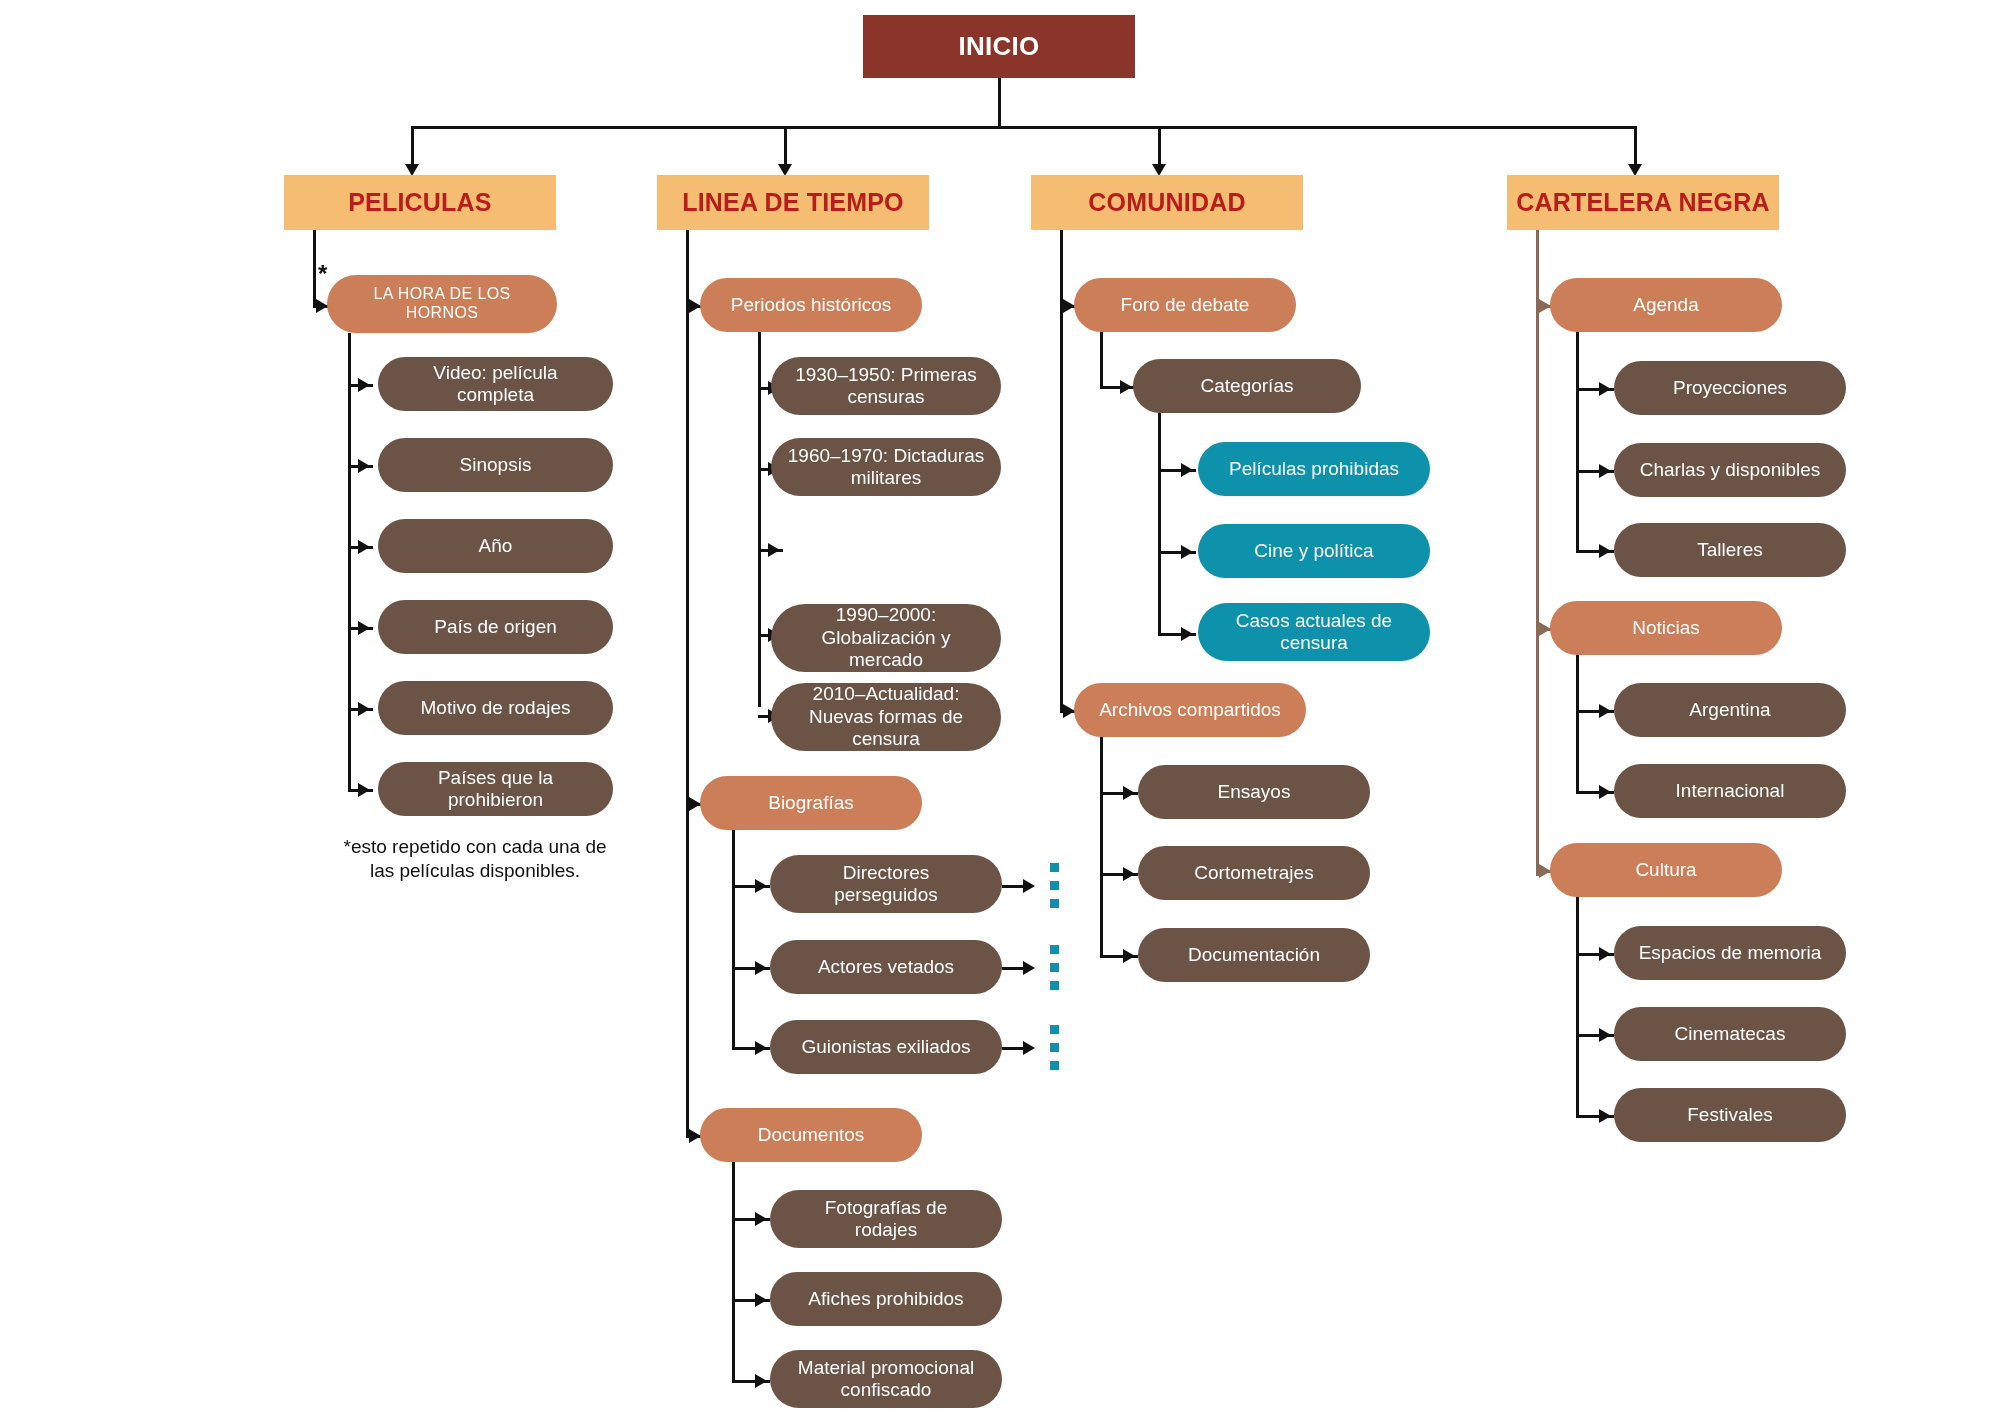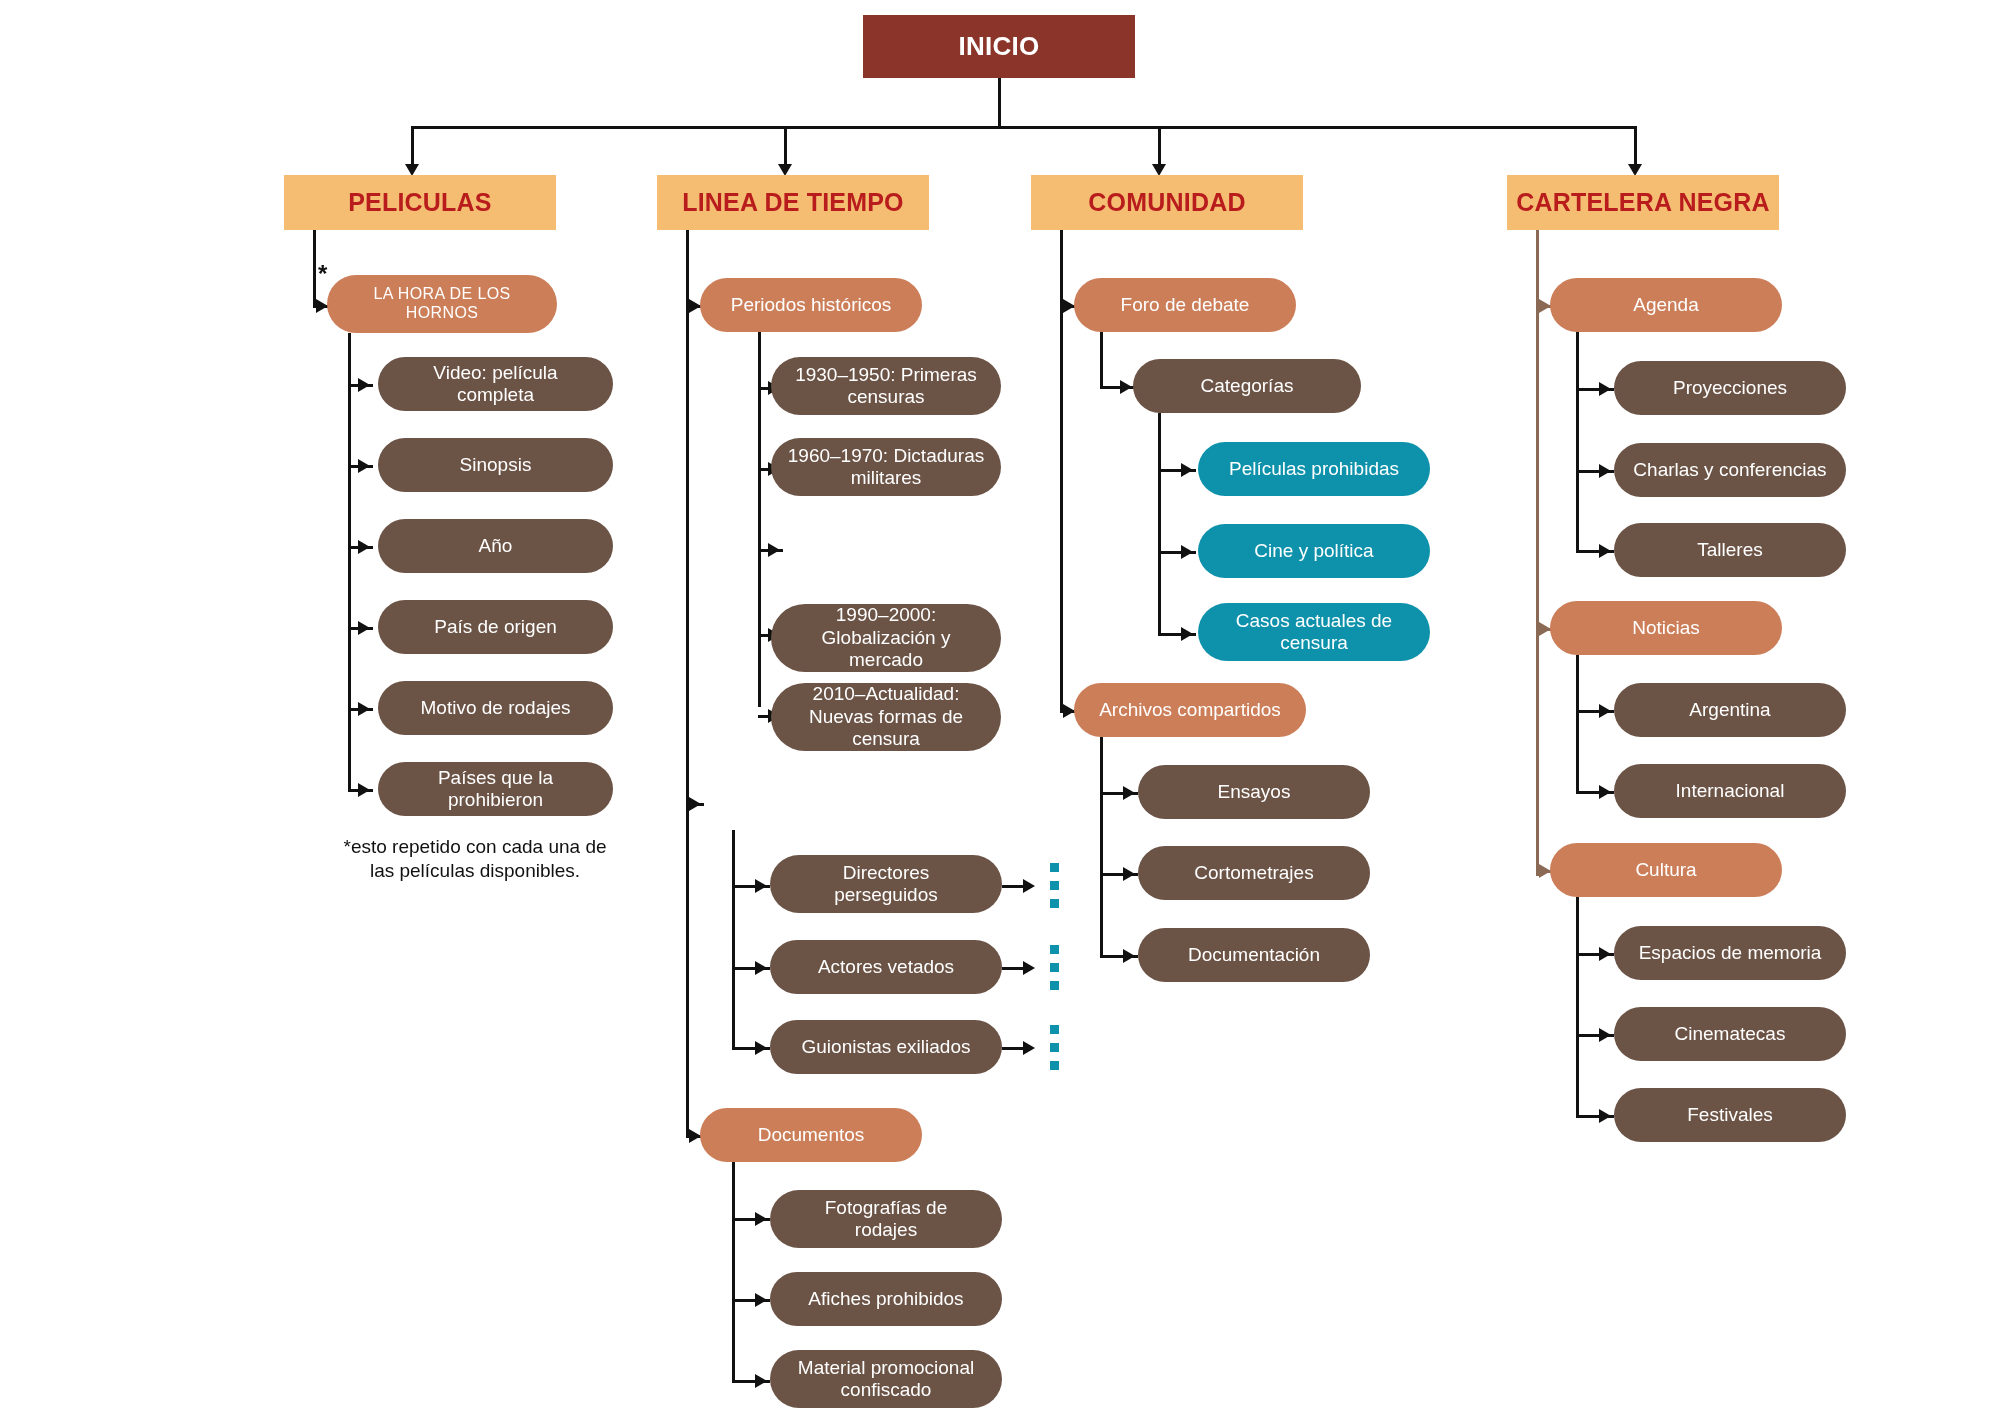--- a/index.html
+++ b/index.html
@@ -178,20 +178,23 @@
   </div>
 
   <div class="ln h" style="left:758px; top:715px; width:25px;"></div>
   <div class="arw right" style="left:768px; top:709px;"></div>
   <div class="node pill lvl3" style="left:771px; top:683px; width:230px; height:68px; padding:0 14px;">
     <span>2010–Actualidad:<br>Nuevas formas de<br>censura</span>
   </div>
 
   <div class="ln h" style="left:686px; top:803px; width:18px;"></div>
   <div class="arw right" style="left:689px; top:797px;"></div>
+  <div class="node pill lvl2" style="left:700px; top:776px; width:222px; height:54px; padding:0 16px;">
+    <span>Biografías</span>
+  </div>
 
   <div class="ln v" style="left:732px; top:830px; height:219px;"></div>
 
   <div class="ln h" style="left:732px; top:885px; width:38px;"></div>
   <div class="arw right" style="left:755px; top:879px;"></div>
   <div class="node pill lvl3" style="left:770px; top:855px; width:232px; height:58px; padding:0 14px;">
     <span>Directores<br>perseguidos</span>
   </div>
   <div class="ln h" style="left:1002px; top:885px; width:30px;"></div>
   <div class="arw right" style="left:1023px; top:879px;"></div>
@@ -326,21 +329,21 @@
 
   <div class="ln h" style="left:1576px; top:388px; width:38px;"></div>
   <div class="arw right" style="left:1599px; top:382px;"></div>
   <div class="node pill lvl3" style="left:1614px; top:361px; width:232px; height:54px; padding:0 14px;">
     <span>Proyecciones</span>
   </div>
 
   <div class="ln h" style="left:1576px; top:470px; width:38px;"></div>
   <div class="arw right" style="left:1599px; top:464px;"></div>
   <div class="node pill lvl3" style="left:1614px; top:443px; width:232px; height:54px; padding:0 14px;">
-    <span>Charlas y conferencias</span>
+    <span>Charlas y disponibles</span>
   </div>
 
   <div class="ln h" style="left:1576px; top:550px; width:38px;"></div>
   <div class="arw right" style="left:1599px; top:544px;"></div>
   <div class="node pill lvl3" style="left:1614px; top:523px; width:232px; height:54px; padding:0 14px;">
     <span>Talleres</span>
   </div>
 
   <div class="ln tan h" style="left:1536px; top:628px; width:18px;"></div>
   <div class="arw right tan" style="left:1539px; top:622px;"></div>

